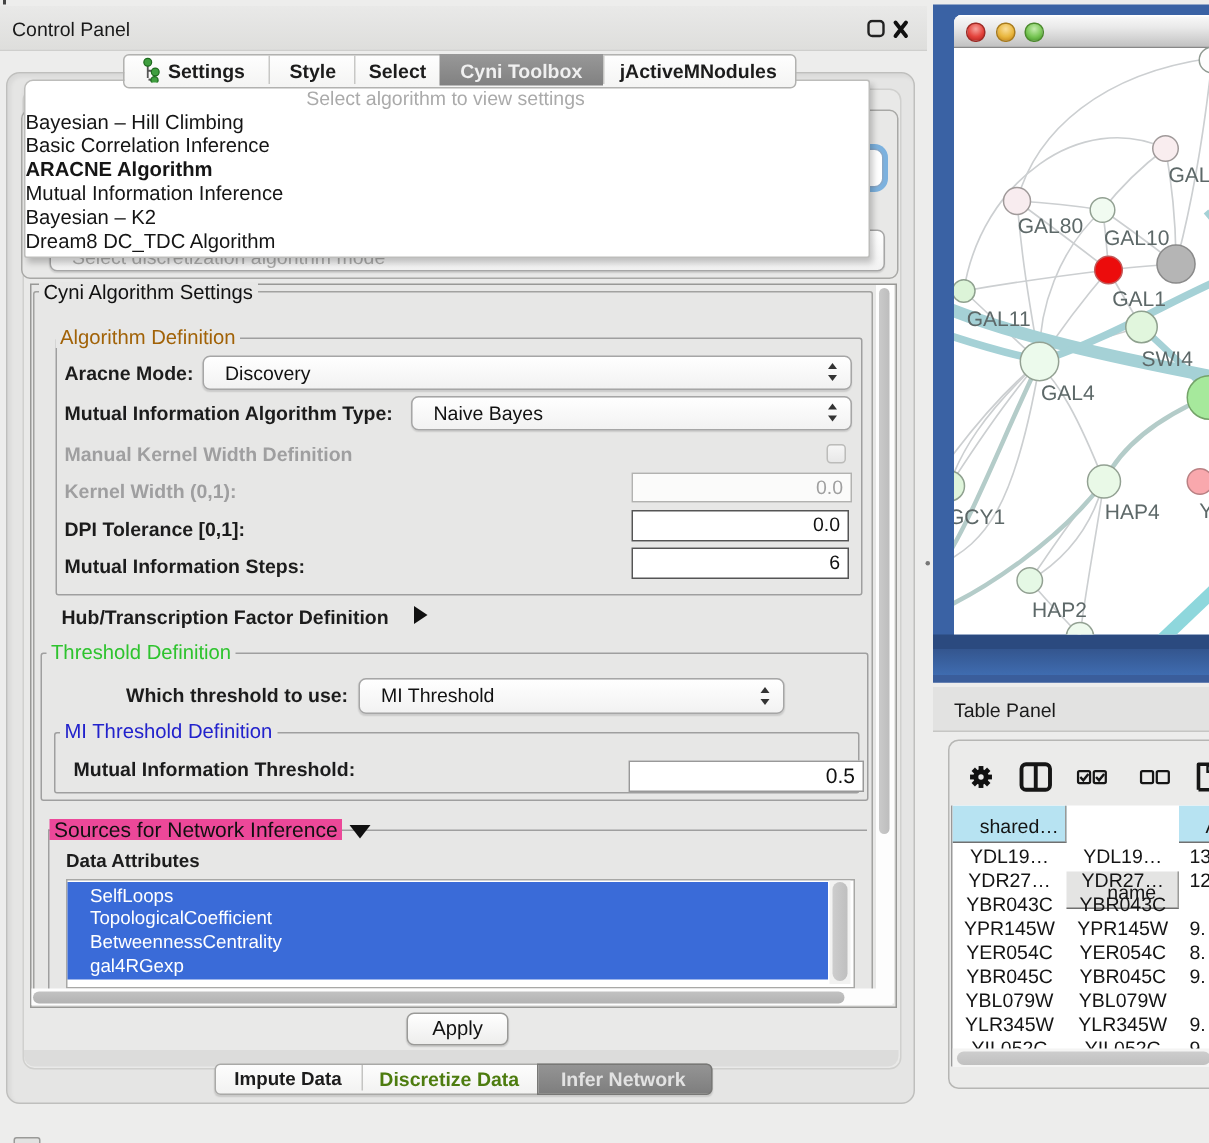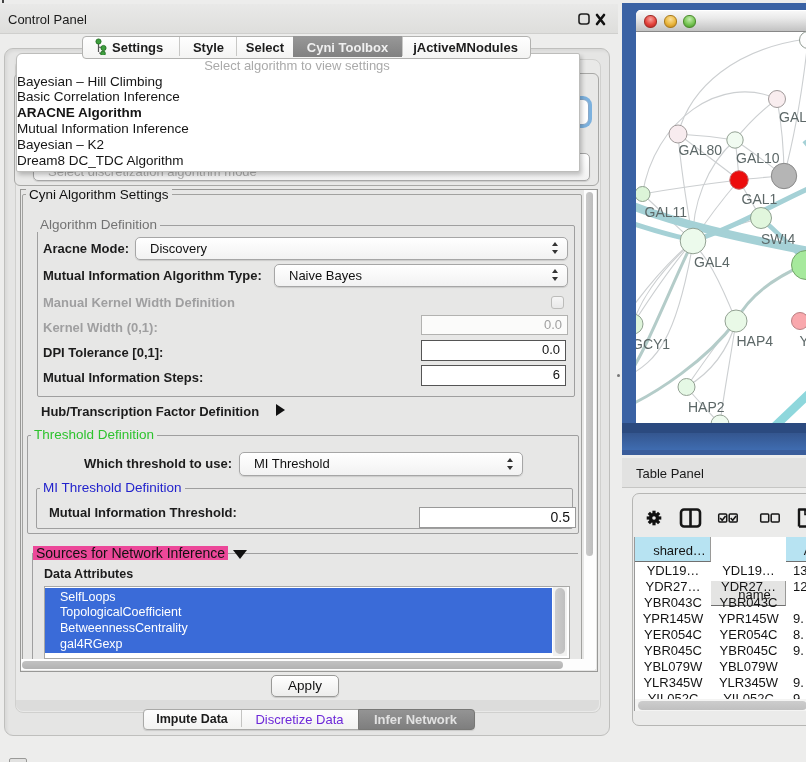--- a/index.html
+++ b/index.html
@@ -44,21 +44,21 @@
 
 <div class="abs" style="left:20px;top:189px;width:576px;height:481px;background:#e7e7e6;border:1px solid #989896;"></div>
 
 <div class="abs" style="left:584px;top:190px;width:12px;height:479px;background:#fdfdfd;"></div>
 <div class="abs" style="left:585.5px;top:192px;width:7px;height:364px;background:linear-gradient(90deg,#cacaca,#bdbdbd);border-radius:4px;"></div>
 
 <div class="gbox" style="left:22px;top:194px;width:558px;height:466px;border-color:#a2a2a0;"></div>
 <div class="grouptitle" style="left:26px;top:188px;background:#e7e7e6;color:#111;">Cyni Algorithm Settings</div>
 
 <div class="gbox" style="left:37px;top:225px;width:536px;height:170px;"></div>
-<div class="grouptitle" style="left:37px;top:218px;background:#e7e7e6;color:#737373;">Algorithm Definition</div>
+<div class="grouptitle" style="left:37px;top:218px;background:#e7e7e6;color:#a16207;">Algorithm Definition</div>
 
 <div class="lbl" style="left:43px;top:241px;">Aracne Mode:</div>
 <div class="combo" style="left:135px;top:237px;width:431px;height:21px;">
     <span class="ctext">Discovery</span>
     <span class="spin" style="right:8px;top:4px;"></span>
   </div>
 
 <div class="lbl" style="left:43px;top:268px;">Mutual Information Algorithm Type:</div>
 <div class="combo" style="left:274px;top:264px;width:292px;height:21px;">
     <span class="ctext">Naive Bayes</span>
@@ -110,21 +110,21 @@
 
 <div class="abs" style="left:21px;top:659px;width:574px;height:11px;background:#fdfdfd;"></div>
 <div class="abs" style="left:22px;top:660.5px;width:541px;height:8.5px;background:linear-gradient(#c2c2c2,#b2b2b2);border-radius:4.5px;"></div>
 
 <div class="abs" style="left:271px;top:675px;width:66px;height:20px;border:1px solid #9a9a98;border-radius:5px;background:linear-gradient(#ffffff,#ededec);box-shadow:0 1px 1px rgba(0,0,0,0.15);text-align:center;font-size:13.5px;color:#111;line-height:19px;">Apply</div>
 
 <div class="abs" style="left:143px;top:709px;width:330px;height:19px;background:linear-gradient(#fdfdfd,#f2f2f1);border:1px solid #a9a9a7;border-radius:4px;box-shadow:0 1px 1px rgba(0,0,0,0.12);"></div>
 <div class="abs" style="left:241px;top:710px;width:1px;height:17px;background:#c4c4c2;"></div>
 <div class="abs" style="left:358px;top:709px;width:115px;height:19px;background:linear-gradient(#949494,#7e7e7e);border:1px solid #787876;border-radius:0 4px 4px 0;"></div>
 <div class="abs" style="left:143px;top:712px;width:98px;text-align:center;font-size:12.5px;font-weight:bold;color:#1c1c1c;">Impute Data</div>
-<div class="abs" style="left:242px;top:712px;width:115px;text-align:center;font-size:13px;font-weight:normal;color:#6d28d9;">Discretize Data</div>
+<div class="abs" style="left:242px;top:712px;width:115px;text-align:center;font-size:13px;font-weight:bold;color:#4d7c0f;">Discretize Data</div>
 <div class="abs" style="left:358px;top:712px;width:115px;text-align:center;font-size:13px;font-weight:bold;color:#e2e2e2;">Infer Network</div>
 
 <div class="abs" style="left:16px;top:53px;width:562px;height:117px;background:#fff;border:1px solid #bdbdbb;border-radius:6px 2px 2px 2px;box-shadow:2px 3px 4px rgba(0,0,0,0.22);"></div>
 <div class="abs" style="left:16px;top:58px;width:562px;text-align:center;font-size:13px;color:#aaaaaa;">Select algorithm to view settings</div>
 <div class="abs" style="left:17px;top:73.5px;width:540px;font-size:13.5px;color:#151515;line-height:15.85px;">Bayesian – Hill Climbing<br>Basic Correlation Inference<br><span class="bold">ARACNE Algorithm</span><br>Mutual Information Inference<br>Bayesian – K2<br>Dream8 DC_TDC Algorithm</div>
 
 <div class="abs" style="left:82px;top:36px;width:447px;height:21px;background:linear-gradient(#fefefe,#f4f4f3);border:1px solid #b2b2b0;border-radius:4px;"></div>
 <div class="abs" style="left:179px;top:37px;width:1px;height:19px;background:#c8c8c6;"></div>
 <div class="abs" style="left:236px;top:37px;width:1px;height:19px;background:#c8c8c6;"></div>
 <div class="abs" style="left:293px;top:36px;width:109px;height:21px;background:linear-gradient(#989898,#818181);"></div>

